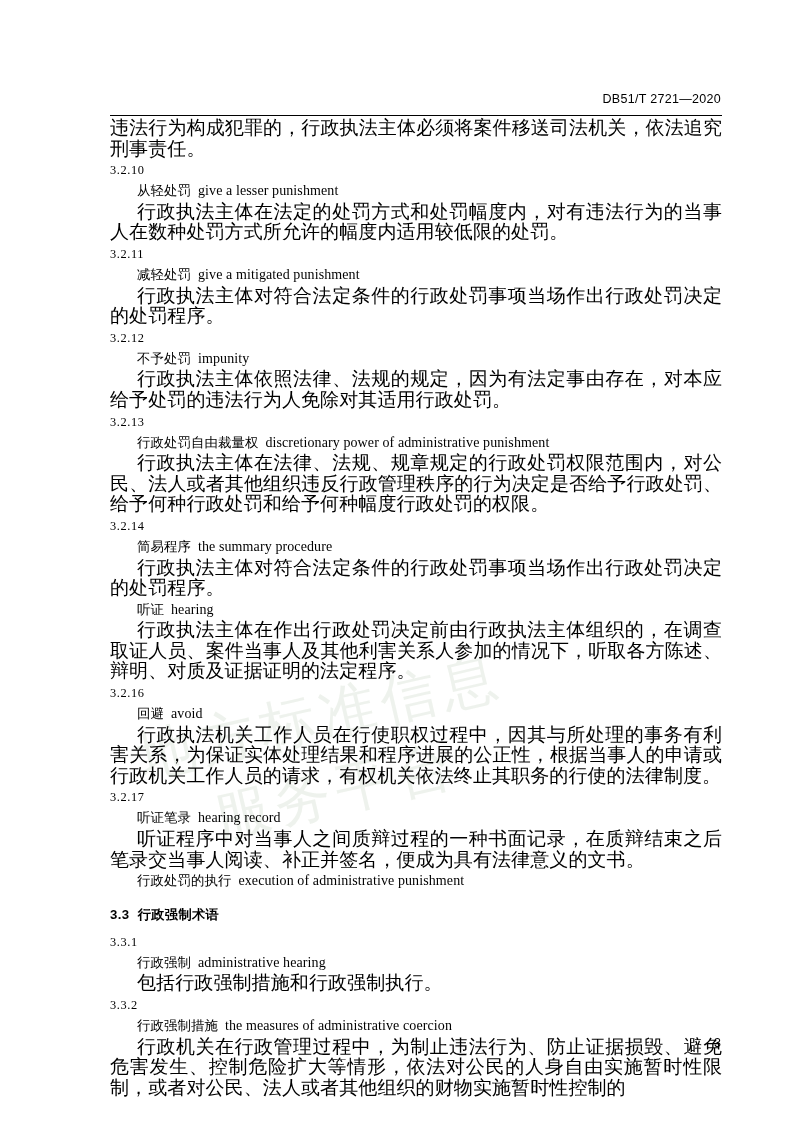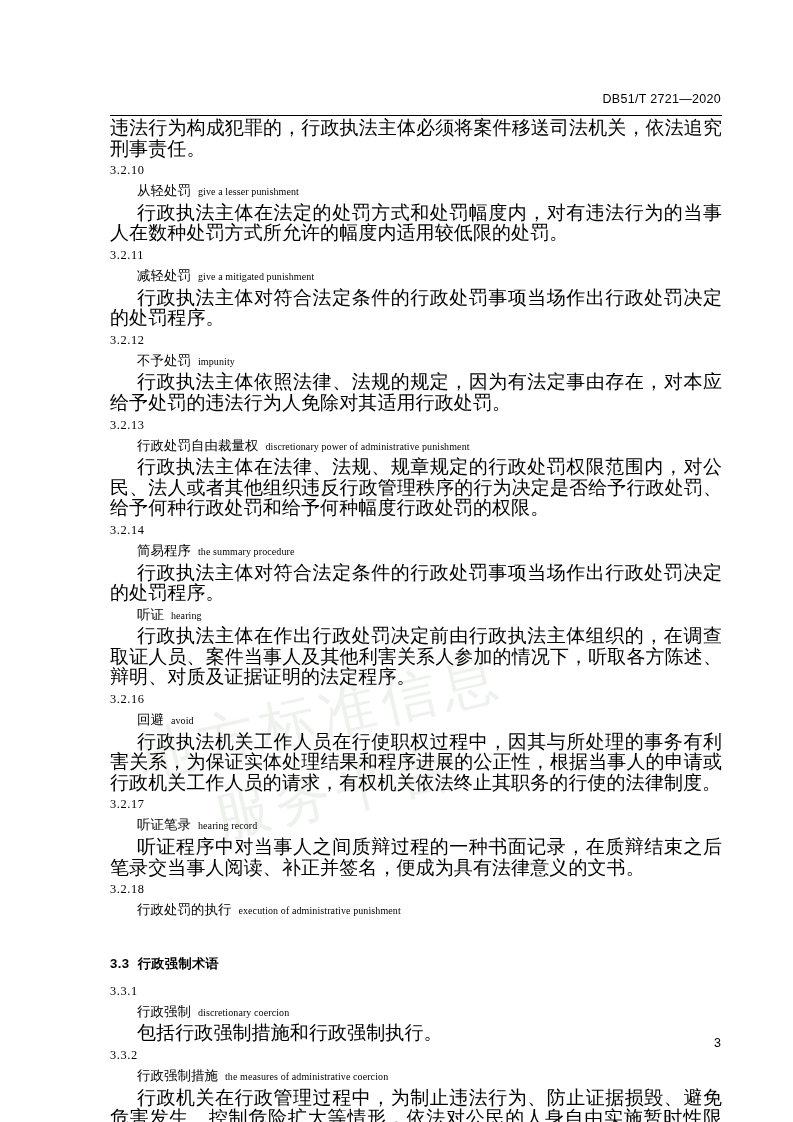--- a/index.html
+++ b/index.html
@@ -73,28 +73,28 @@
     letter-spacing: 0.1px;
   }
   .term b {
     font-family: "Liberation Sans", sans-serif;
     font-weight: normal;
     font-size: 13.4px;
   }
   .term .en {
     font-family: "Liberation Serif", serif;
     font-weight: normal;
-    font-size: 10px;
+    font-size: 14px;
   }
   .section-head {
     font-family: "Liberation Sans", sans-serif;
     font-weight: bold;
     font-size: 13.2px;
     line-height: 20px;
-    margin: 32px 0 0 0;
+    margin: 13px 0 0 0;
     letter-spacing: 0.4px;
   }
   .spacer-sm { height: 6px; }
   .page-number {
     position: absolute;
     right: 72px;
     bottom: 72px;
     font-family: "Liberation Sans", sans-serif;
     font-size: 12.5px;
   }
@@ -161,29 +161,28 @@
     <p class="para indent">行政执法主体在作出行政处罚决定前由行政执法主体组织的，在调查取证人员、案件当事人及其他利害关系人参加的情况下，听取各方陈述、辩明、对质及证据证明的法定程序。</p>
 
     <p class="num">3.2.16</p>
     <p class="term"><b>回避</b>&nbsp;&nbsp;<span class="en">avoid</span></p>
     <p class="para indent">行政执法机关工作人员在行使职权过程中，因其与所处理的事务有利害关系，为保证实体处理结果和程序进展的公正性，根据当事人的申请或行政机关工作人员的请求，有权机关依法终止其职务的行使的法律制度。</p>
 
     <p class="num">3.2.17</p>
     <p class="term"><b>听证笔录</b>&nbsp;&nbsp;<span class="en">hearing record</span></p>
     <p class="para indent">听证程序中对当事人之间质辩过程的一种书面记录，在质辩结束之后笔录交当事人阅读、补正并签名，便成为具有法律意义的文书。</p>
 
-    <p class="num">3.2.18</p>
     <p class="term"><b>行政处罚的执行</b>&nbsp;&nbsp;<span class="en">execution of administrative punishment</span></p>
 
     <p class="section-head"><span>3.3</span>&nbsp;&nbsp;<span>行政强制术语</span></p>
 
     <div class="spacer-sm"></div>
 
     <p class="num">3.3.1</p>
-    <p class="term"><b>行政强制</b>&nbsp;&nbsp;<span class="en">discretionary coercion</span></p>
+    <p class="term"><b>行政强制</b>&nbsp;&nbsp;<span class="en">administrative hearing</span></p>
     <p class="para indent">包括行政强制措施和行政强制执行。</p>
 
     <p class="num">3.3.2</p>
     <p class="term"><b>行政强制措施</b>&nbsp;&nbsp;<span class="en">the measures of administrative coercion</span></p>
     <p class="para indent">行政机关在行政管理过程中，为制止违法行为、防止证据损毁、避免危害发生、控制危险扩大等情形，依法对公民的人身自由实施暂时性限制，或者对公民、法人或者其他组织的财物实施暂时性控制的</p>
 
   </div>
 
   <div class="page-number">3</div>
 

